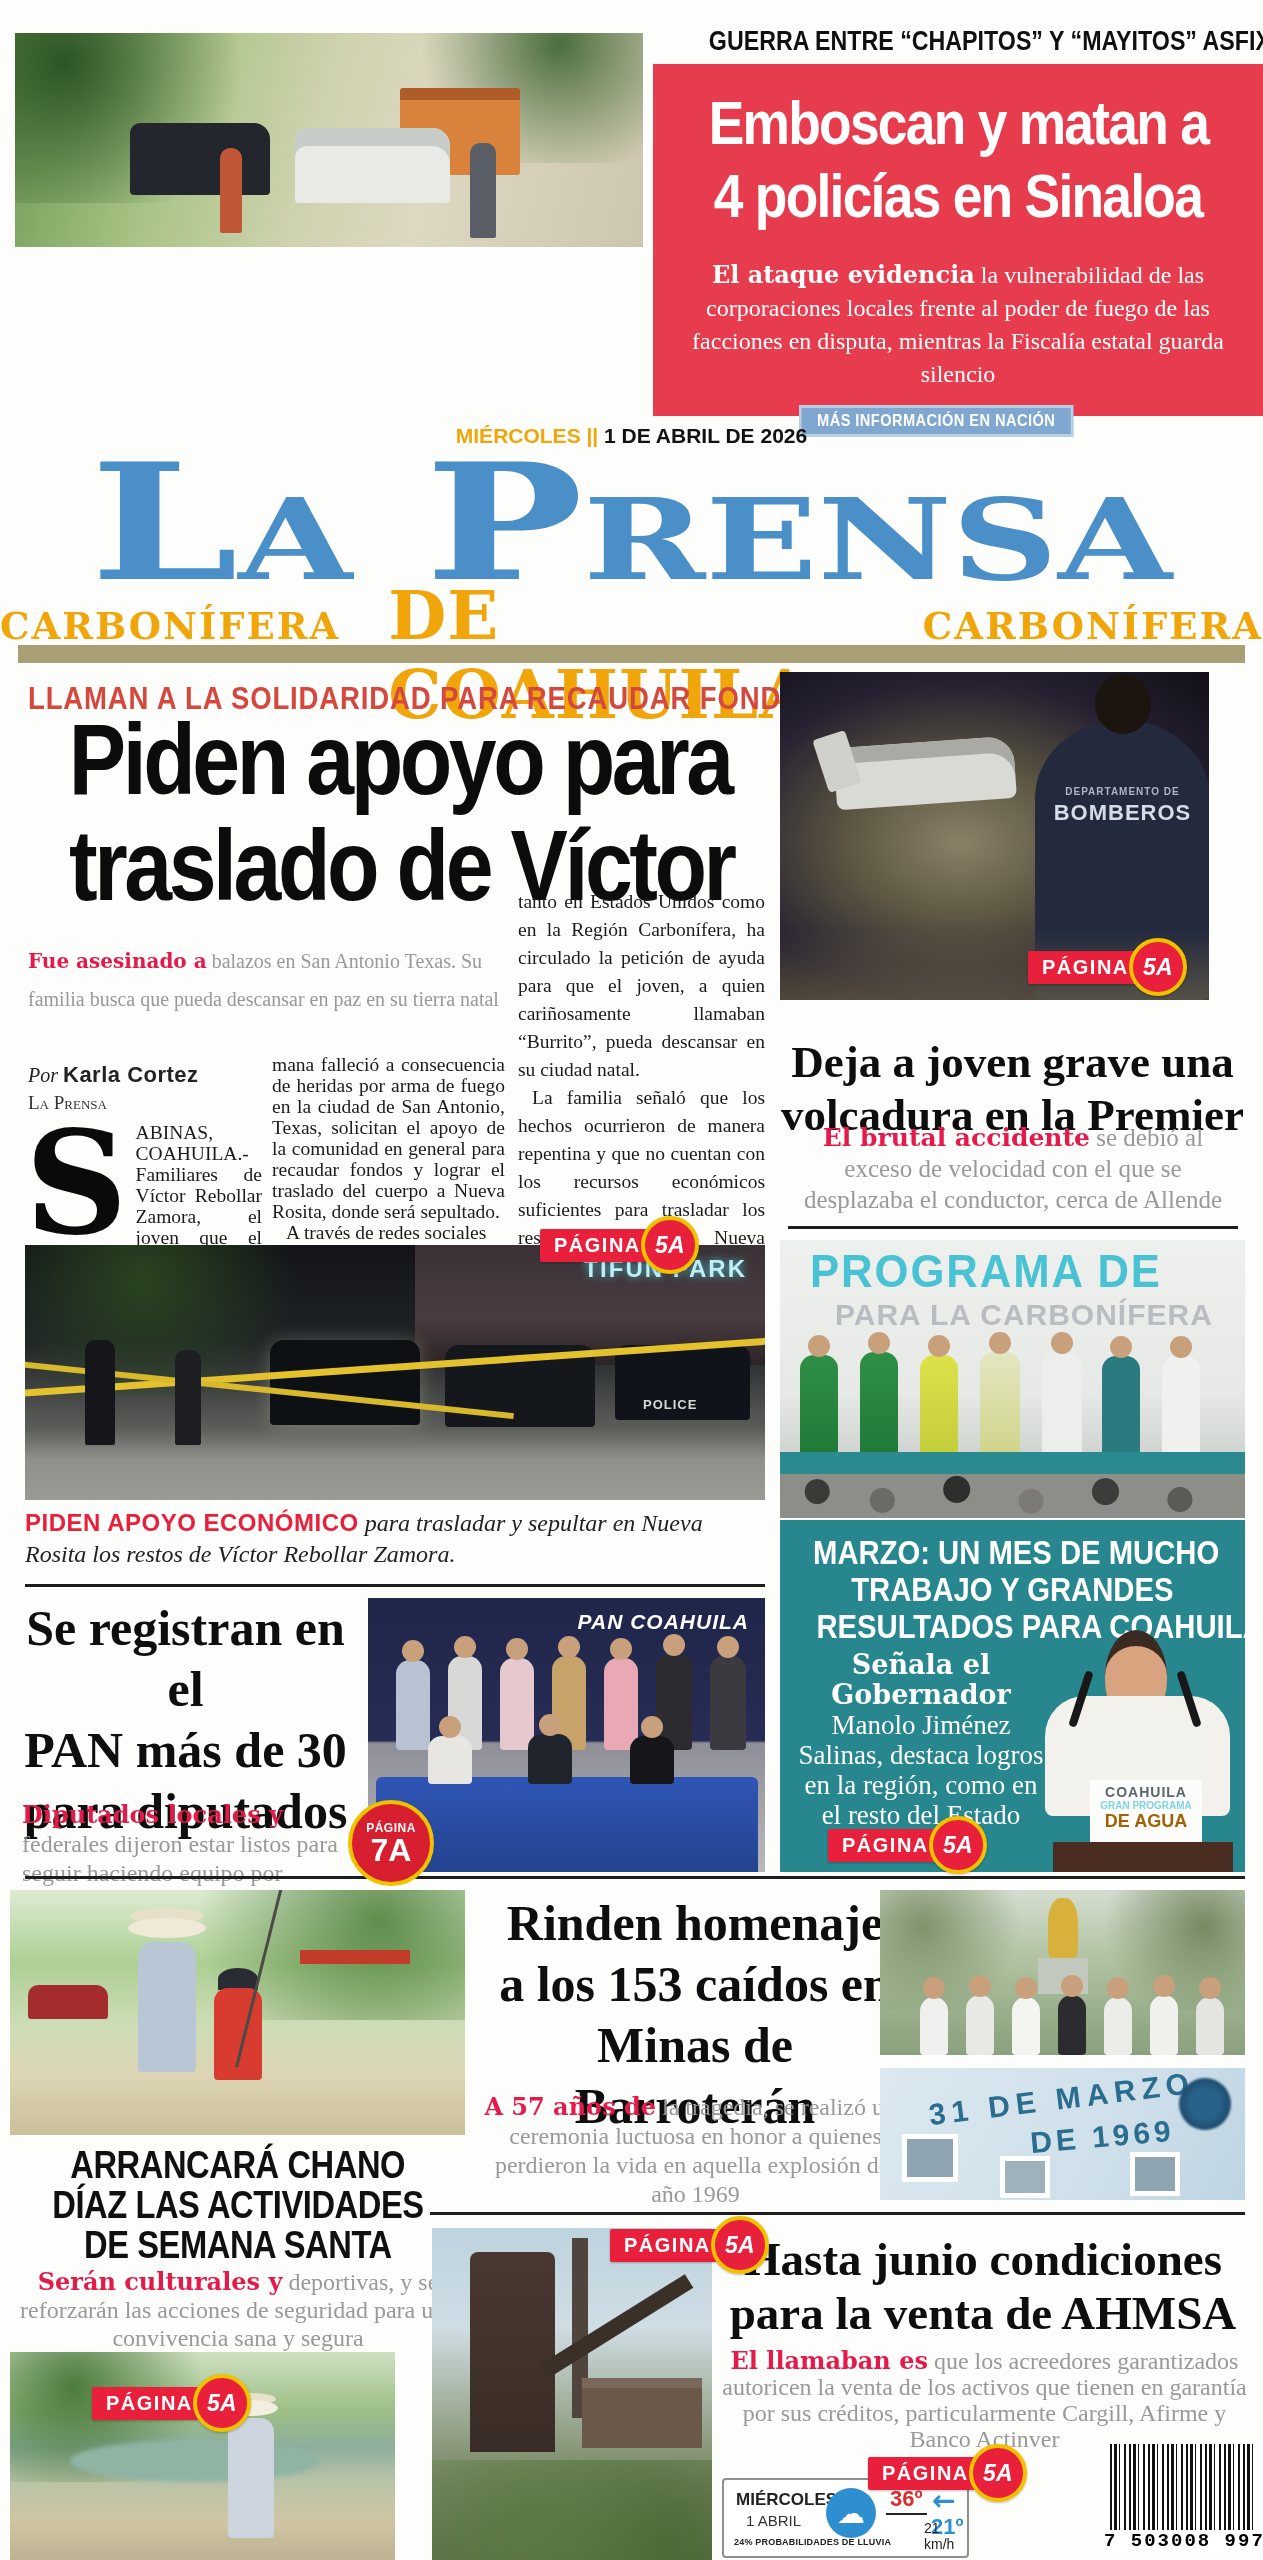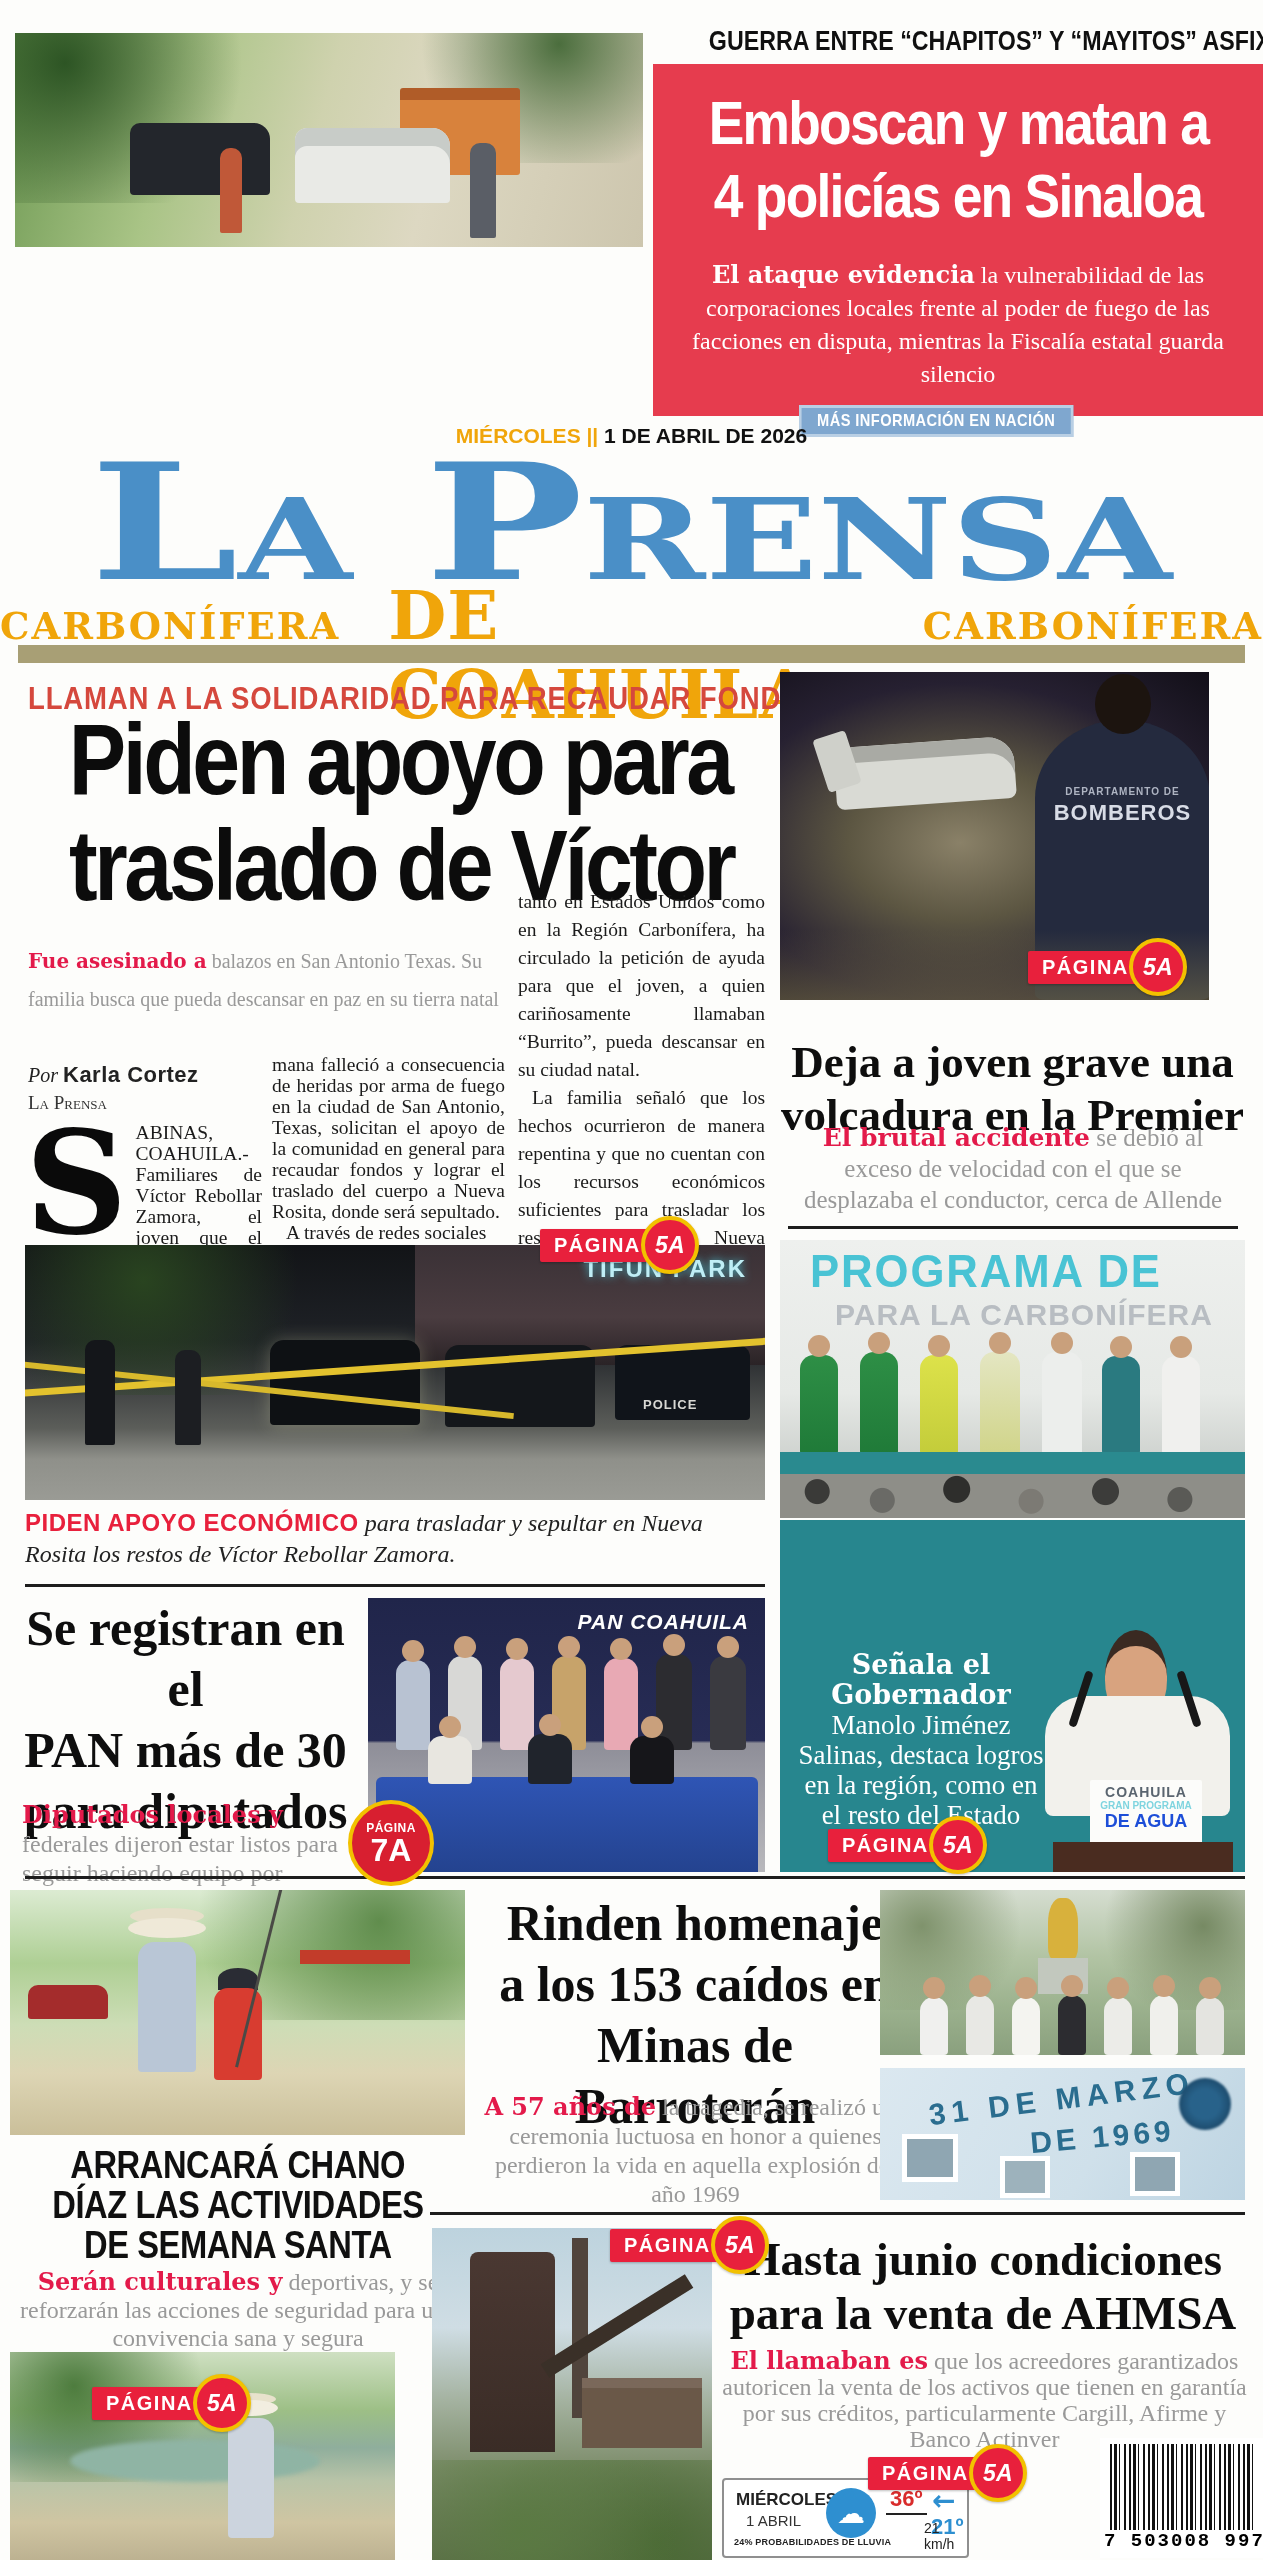--- a/index.html
+++ b/index.html
@@ -218,32 +218,37 @@
     <div class="fig" style="left:322px;top:116px;width:38px;height:99px;background:#2a7a80;"></div>
     <div class="fig" style="left:382px;top:116px;width:38px;height:99px;background:#f0f0ee;"></div>
     <div style="position:absolute;left:0;bottom:40px;width:100%;height:26px;background:#2a8a8f;"></div>
     <div style="position:absolute;left:0;bottom:0;width:100%;height:44px;
          background:radial-gradient(circle at 8% 40%,#3a3a38 12px,transparent 13px),radial-gradient(circle at 22% 60%,#6a6a66 12px,transparent 13px),
                     radial-gradient(circle at 38% 35%,#2e2e2c 13px,transparent 14px),radial-gradient(circle at 54% 62%,#7c7a74 12px,transparent 13px),
                     radial-gradient(circle at 70% 40%,#3c3c3a 13px,transparent 14px),radial-gradient(circle at 86% 58%,#5a5a56 12px,transparent 13px),#8e8e88;"></div>
   </div>
 
   <div class="abs" style="left:780px;top:1520px;width:465px;height:352px;background:#27868e;">
+    <div class="ctr" style="padding-top:14px;">
+      <div><span class="teal-hl sq nowrap">MARZO: UN MES DE MUCHO</span></div>
+      <div><span class="teal-hl sq nowrap">TRABAJO Y GRANDES</span></div>
+      <div><span class="teal-hl sq nowrap">RESULTADOS PARA COAHUILA</span></div>
+    </div>
     <div class="teal-deck ctr" style="position:absolute;left:16px;top:130px;width:250px;">
       <b>Señala el Gobernador</b><span> Manolo Jiménez Salinas, destaca logros en la región, como en el resto del Estado</span>
     </div>
     <div class="photo" style="left:255px;top:110px;width:210px;height:242px;background:transparent;">
       <div style="position:absolute;left:70px;top:0;width:62px;height:76px;background:#d8a37f;border-radius:50% 50% 45% 45%;border-top:16px solid #3a2a22;"></div>
       <div style="position:absolute;left:10px;top:66px;width:185px;height:120px;background:#f2f1ec;border-radius:40px 40px 8px 8px;"></div>
       <div style="position:absolute;left:42px;top:40px;width:8px;height:58px;background:#181818;border-radius:4px;transform:rotate(18deg);"></div>
       <div style="position:absolute;left:150px;top:40px;width:8px;height:58px;background:#181818;border-radius:4px;transform:rotate(-18deg);"></div>
       <div style="position:absolute;left:55px;top:150px;width:112px;height:72px;background:#fcfcfa;border-radius:2px;text-align:center;">
         <div class="ph-label nowrap" style="position:static;color:#5a6570;font-size:14px;letter-spacing:1px;margin-top:4px;">COAHUILA</div>
         <div class="ph-label nowrap" style="position:static;color:#7fd4df;font-size:10px;">GRAN PROGRAMA</div>
-        <div class="ph-label nowrap" style="position:static;color:#1d4ed8;font-size:18px;">DE AGUA</div>
+        <div class="ph-label nowrap" style="position:static;color:#a16207;font-size:18px;">DE AGUA</div>
       </div>
       <div style="position:absolute;left:18px;bottom:0;width:180px;height:30px;background:#4a2c20;"></div>
     </div>
     <div class="pbadge" style="left:48px;top:296px;">
       <span class="pb-rect">PÁGINA</span>
       <span class="pb-circle">5A</span>
     </div>
   </div>
 
   <div class="abs ctr" style="left:18px;top:1598px;width:335px;">

